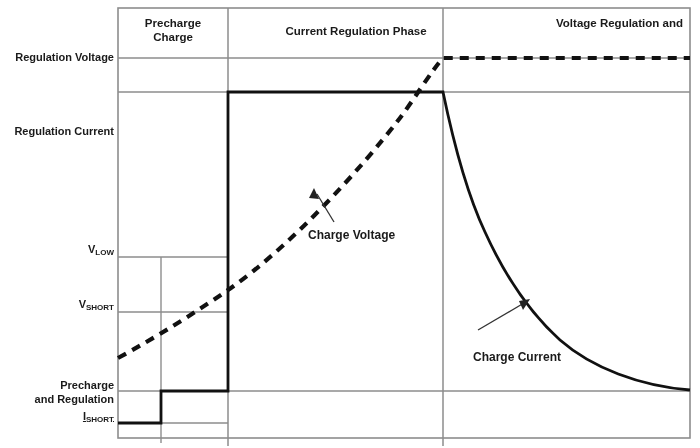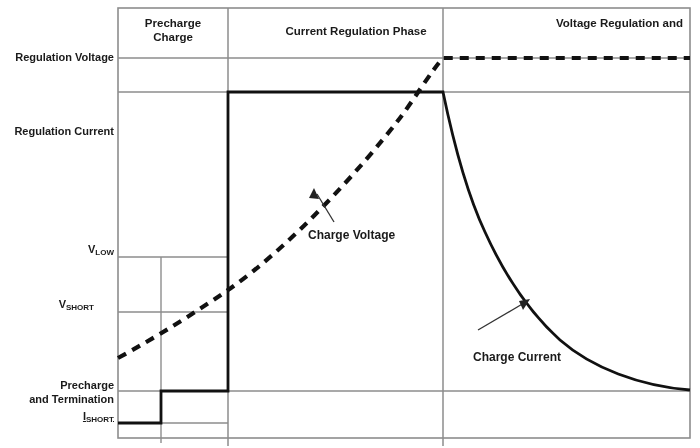--- a/index.html
+++ b/index.html
@@ -99,26 +99,26 @@
   </div>
 
   <div class="axis-label" style="right:586px; top:85px;margin-top:40px;">
     <span>Regulation Current</span>
   </div>
 
   <div class="axis-label" style="right:586px; top:243px;">
     <span>V</span><span class="sub">LOW</span>
   </div>
 
-  <div class="axis-label" style="right:606px; top:298px;">
+  <div class="axis-label" style="right:586px; top:298px;">
     <span>V</span><span class="sub">SHORT</span>
   </div>
 
   <div class="axis-label" style="right:586px; top:378px; line-height:14px;">
-    <span id="precharge-term-label"><div>Precharge</div><div>and Termination</div></span>
+    <span id="precharge-term-label"><div>Precharge</div><div>and Regulation</div></span>
   </div>
 
   <div class="axis-label" style="right:586px; top:410px;text-decoration:underline;">
     <span>I</span><span class="sub">SHORT</span>
   </div>
 
   <div class="phase-title" style="left:118px; top:16px; width:110px;">
     <div>Precharge</div>
     <div>Charge</div>
   </div>

